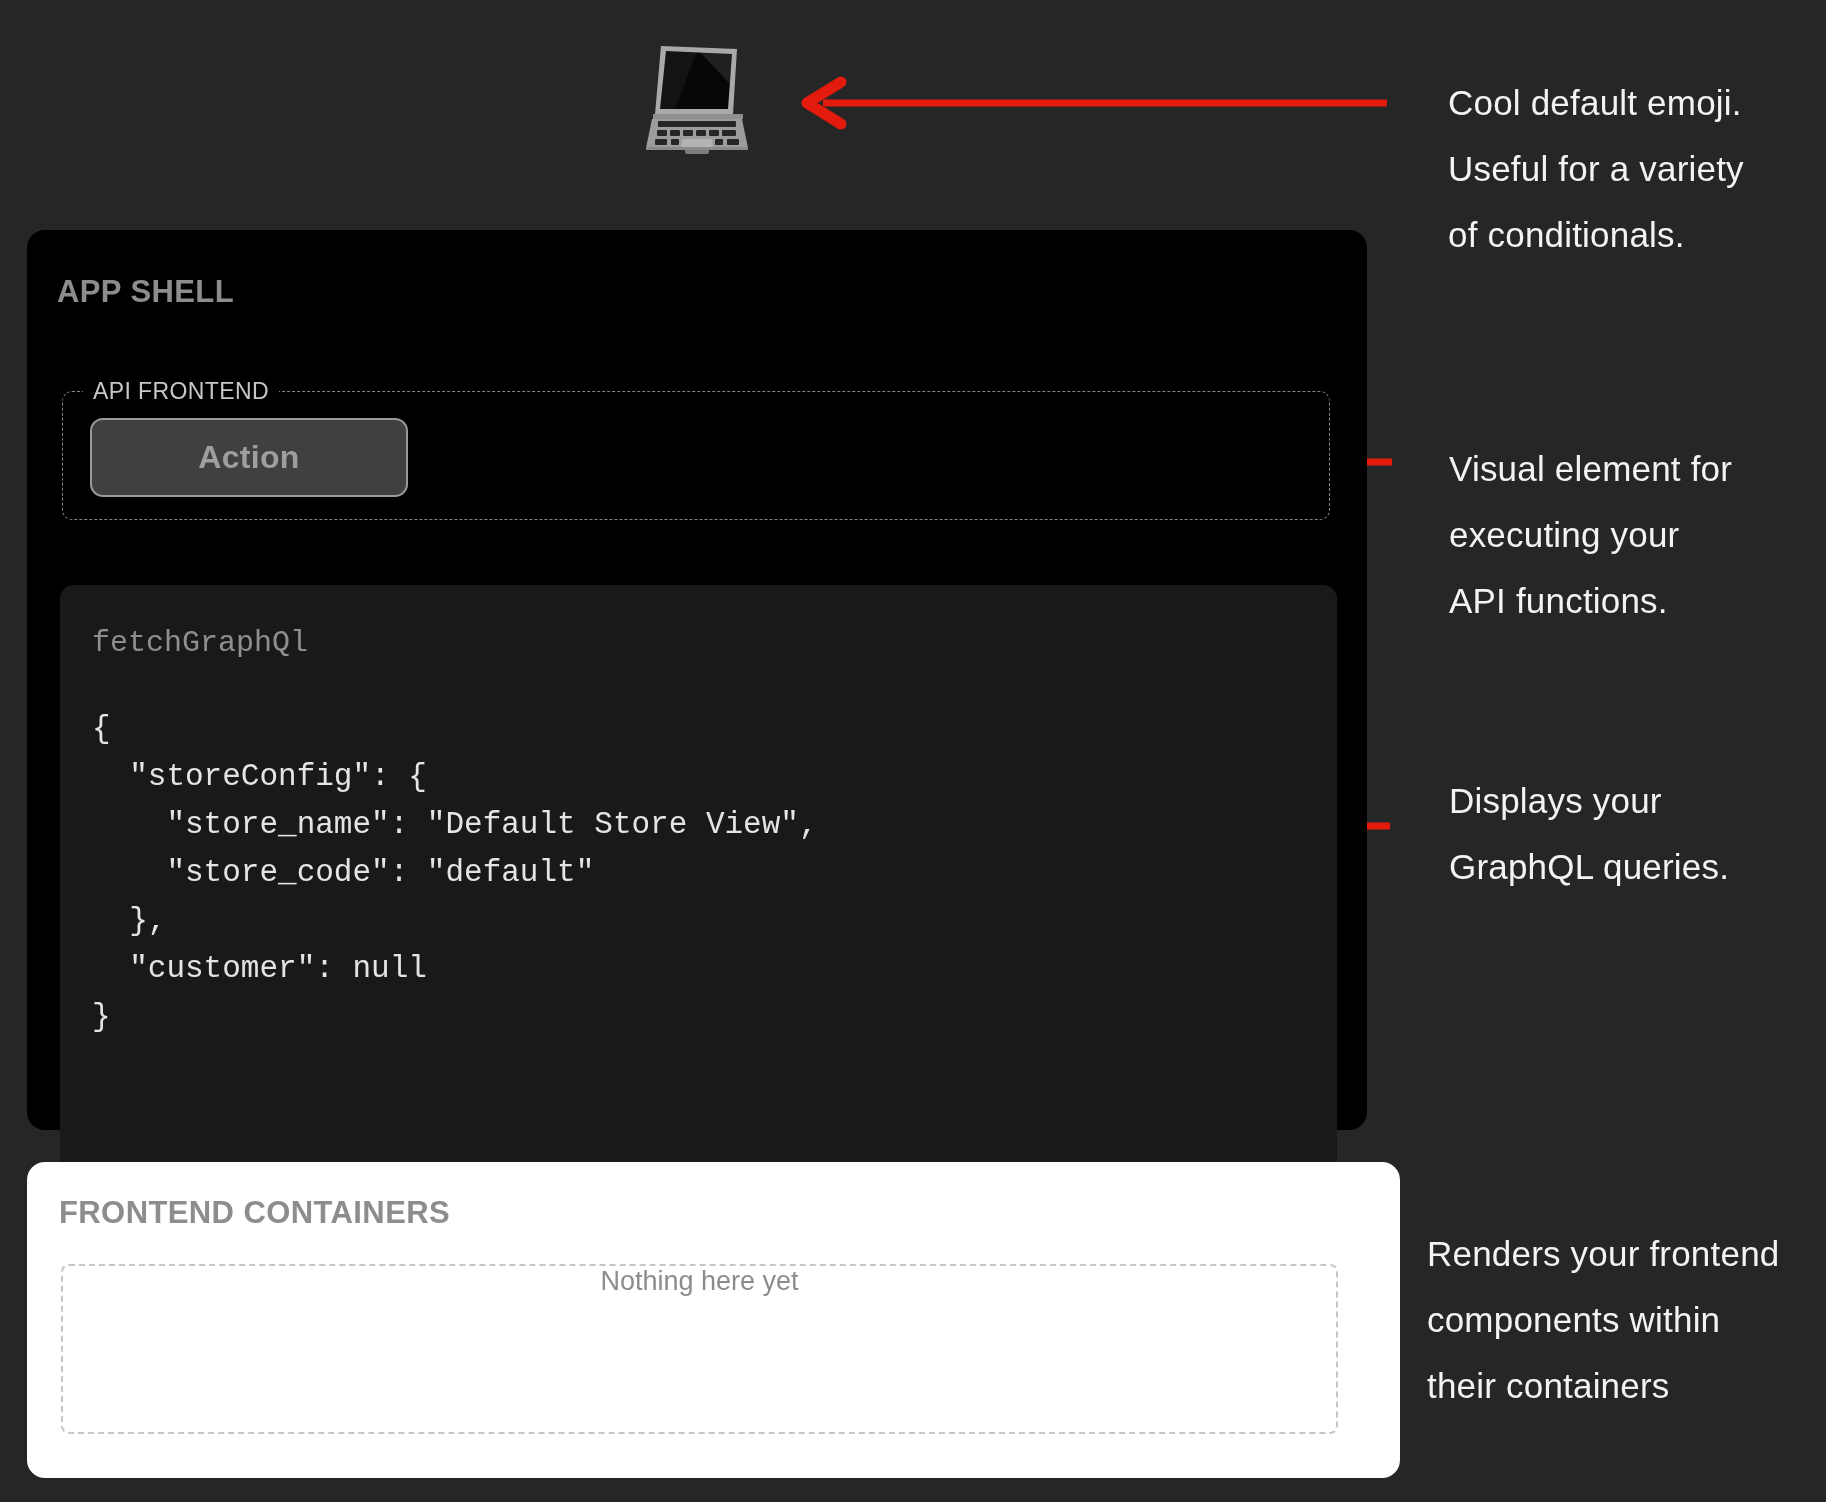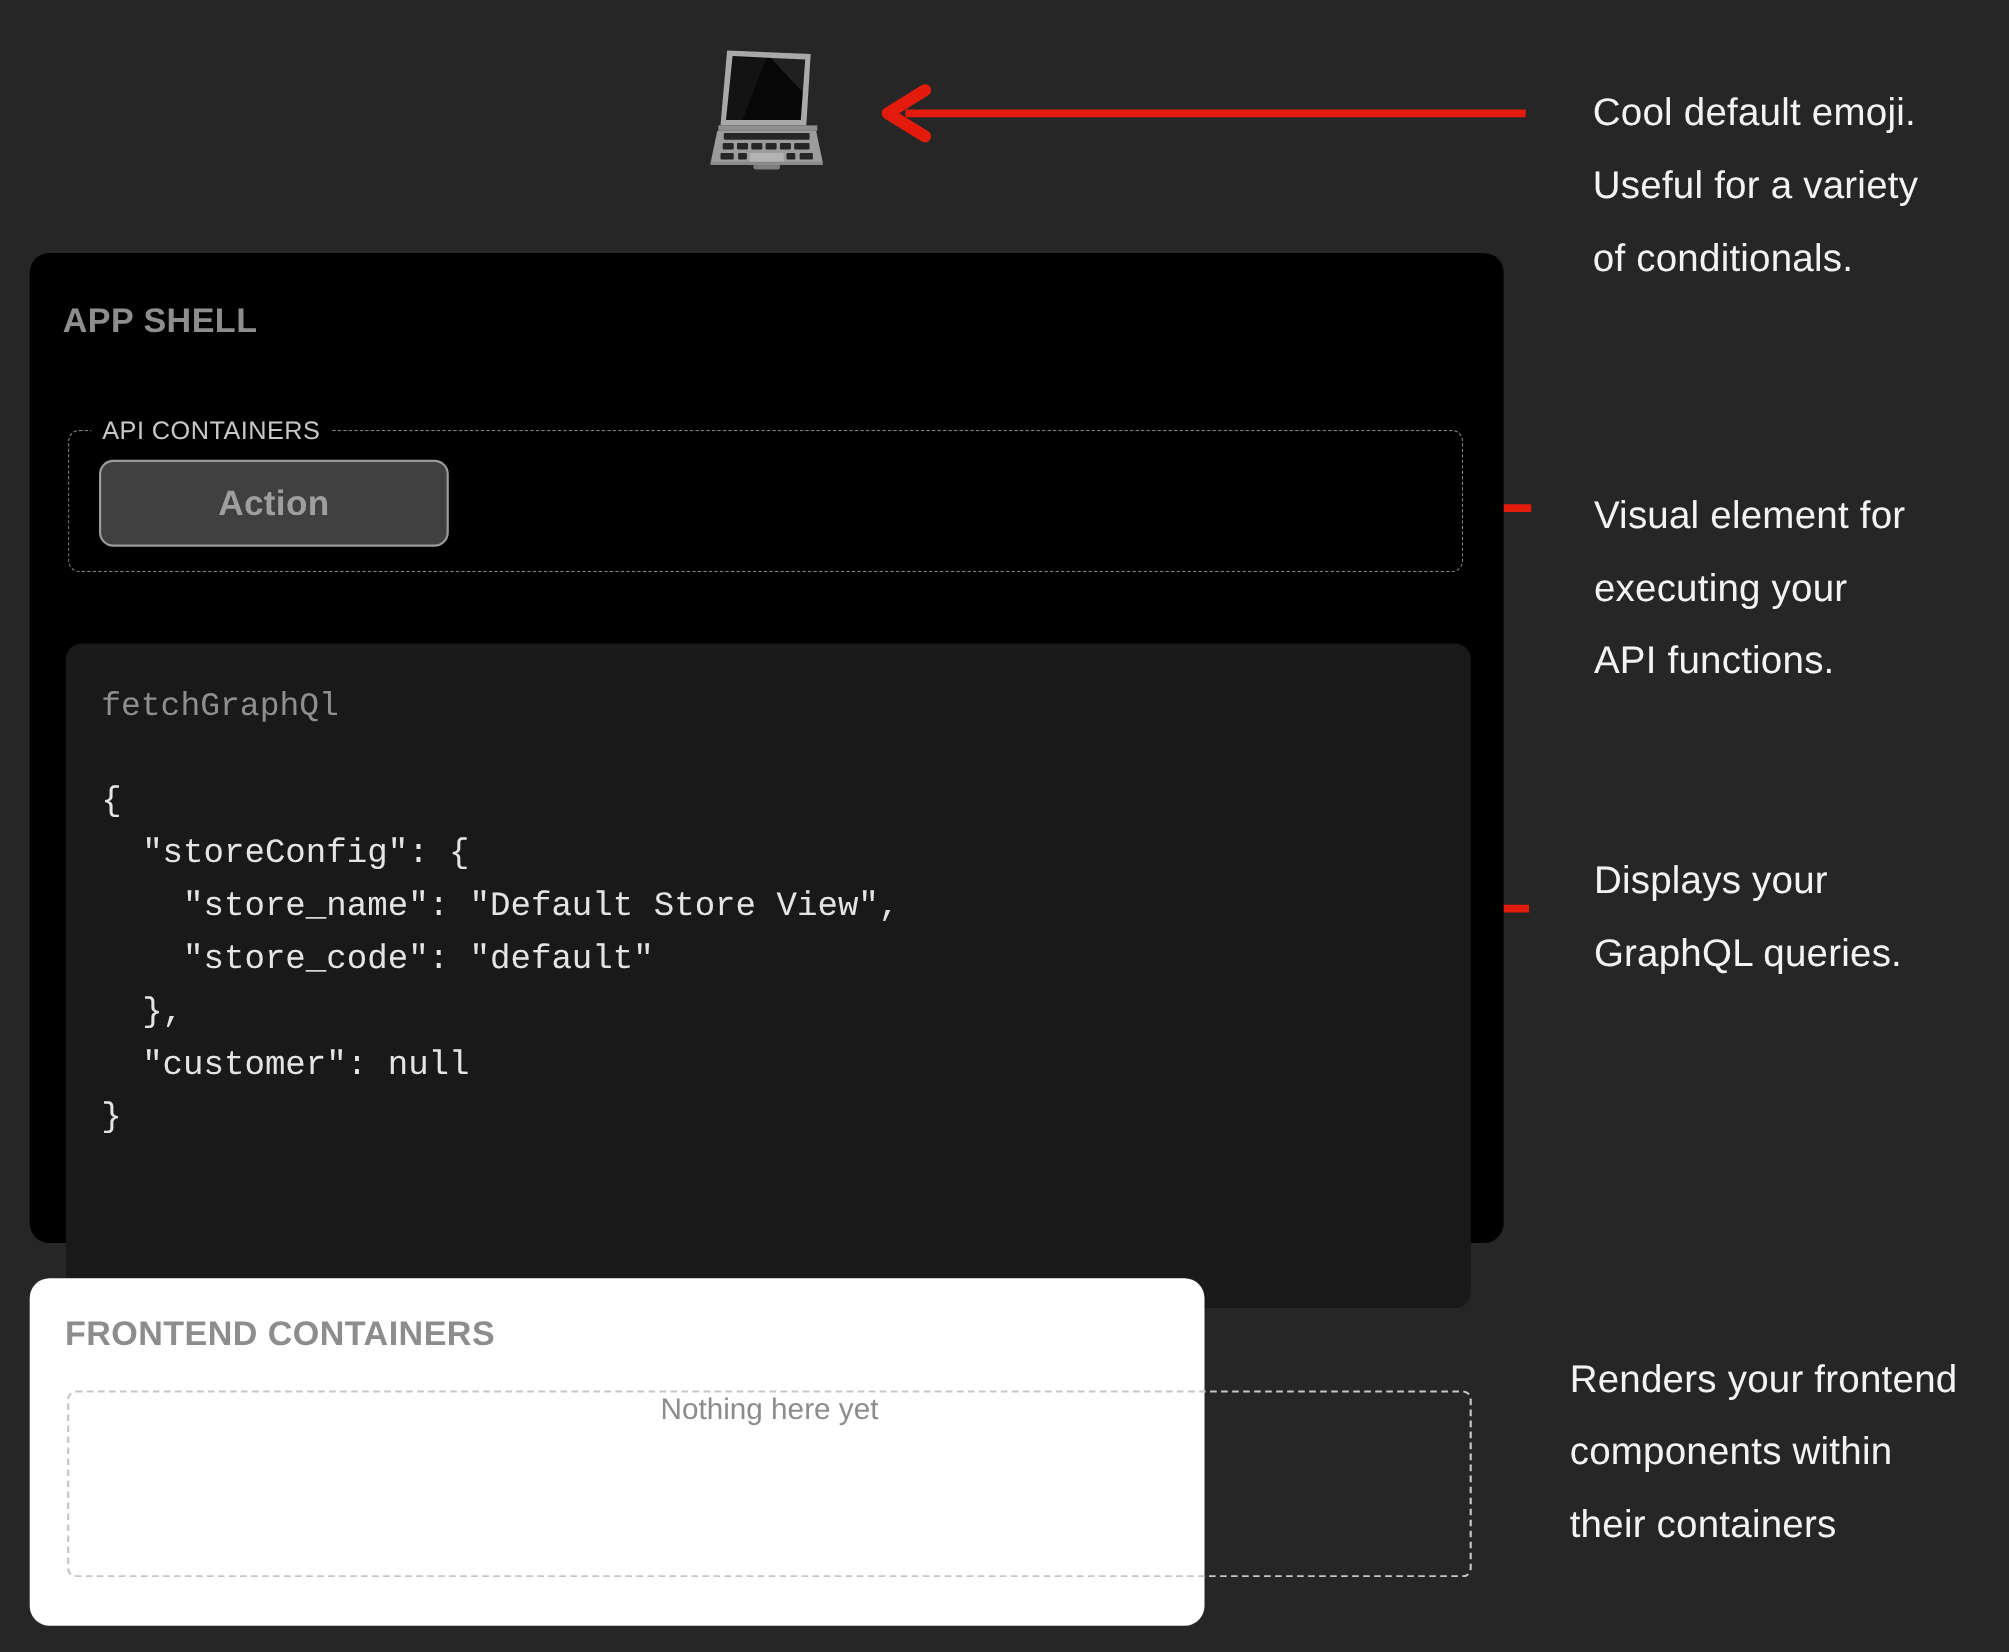--- a/index.html
+++ b/index.html
@@ -66,21 +66,21 @@
   .code-label{
     font-size:30px;line-height:36px;color:var(--code-label-fg);
   }
   .code-json{
     margin:44px 0 0 0;font-family:inherit;
     font-size:31px;line-height:48px;color:var(--code-fg);
   }
 
   
   .frontend-panel{
-    left:27px;top:1162px;width:1068px;height:316px;
+    left:27px;top:1162px;width:1373px;height:316px;
     background:var(--white-panel-bg);border-radius:18px;
   }
   .frontend-panel .panel-title{position:absolute;left:32px;top:33px;}
   .empty-container{
     position:absolute;left:34px;top:102px;width:1277px;height:170px;
     border:2px dashed #c6c6c6;border-radius:8px;
     display:flex;align-items:flex-start;justify-content:center;
   }
   .empty-text{color:#8c8c8c;font-size:27px;}
 </style>
@@ -142,21 +142,21 @@
 <div class="abs annotation" style="left:1449px;top:768px;width:360px">Displays your
 GraphQL queries.</div>
 <div class="abs annotation" style="left:1427px;top:1221px;width:380px">Renders your frontend
 components within
 their containers</div>
 
 <section class="abs app-shell">
   <h2 class="panel-title" style="margin:2px">APP SHELL</h2>
 
   <div class="api-fieldset">
-    <span class="legend">API CONTAINERS</span>
+    <span class="legend">API FRONTEND</span>
   </div>
 
   <button class="action-button">Action</button>
 
   <div class="code-block">
     <div class="code-label">fetchGraphQl</div>
     <pre class="code-json">{
   "storeConfig": {
     "store_name": "Default Store View",
     "store_code": "default"

